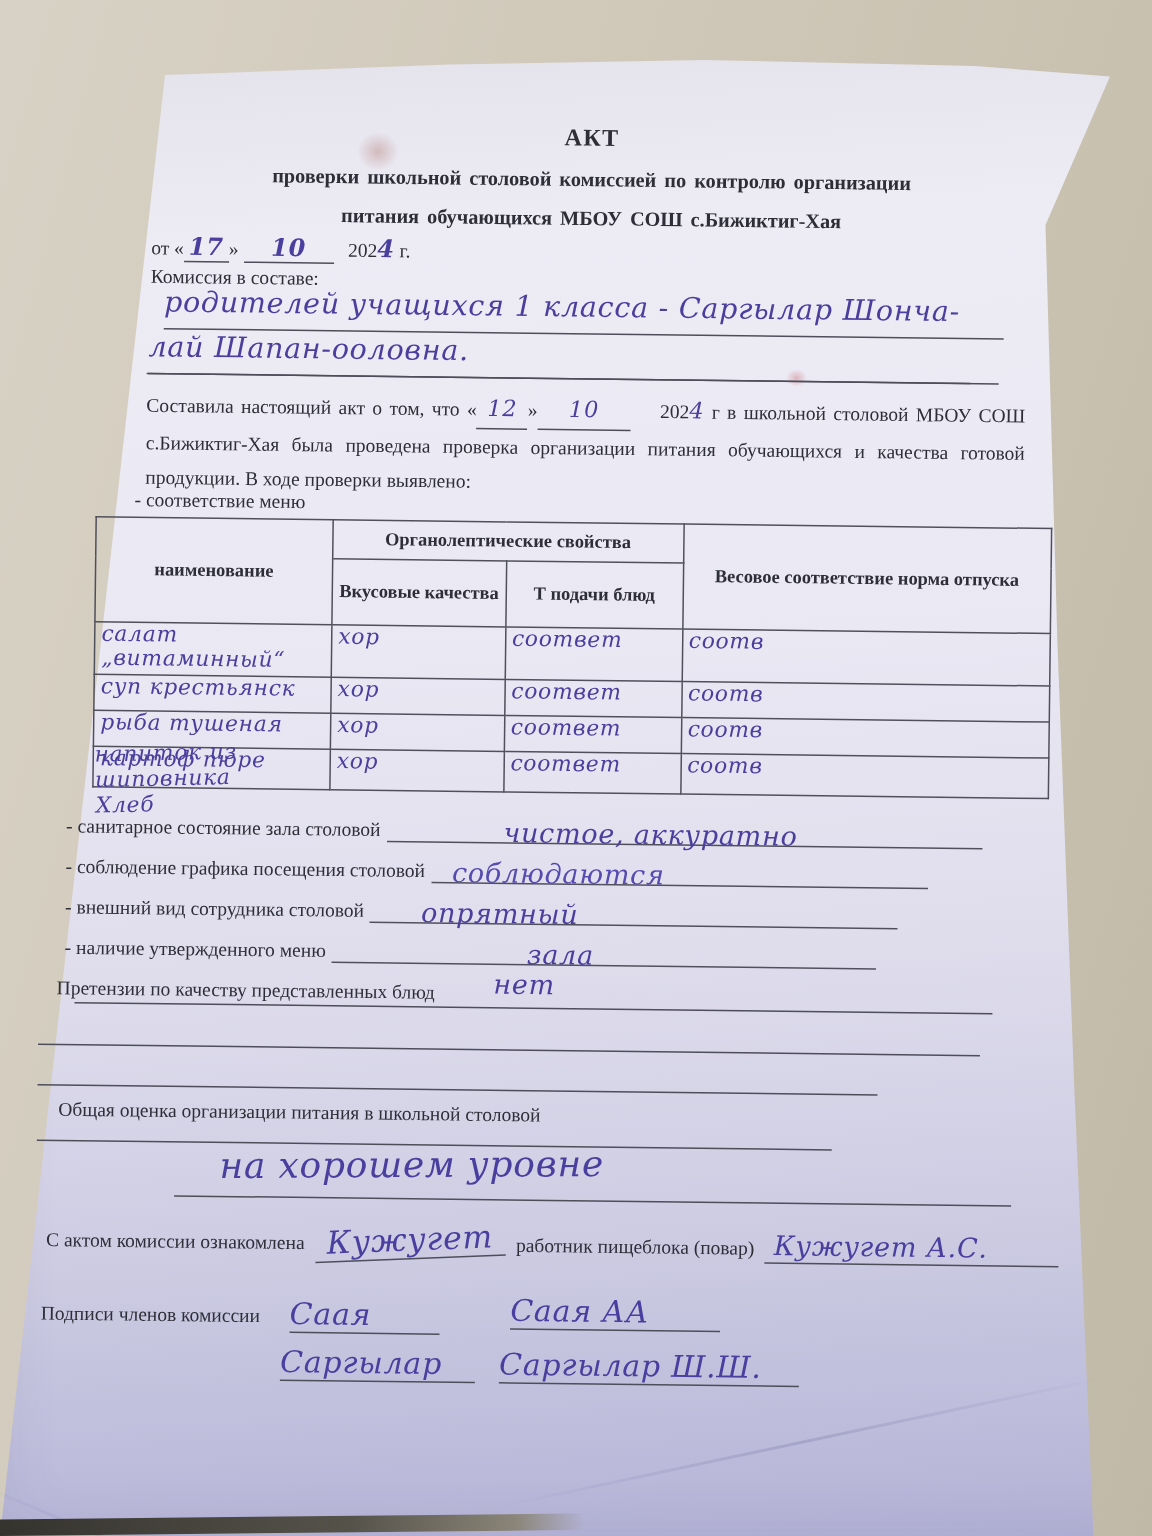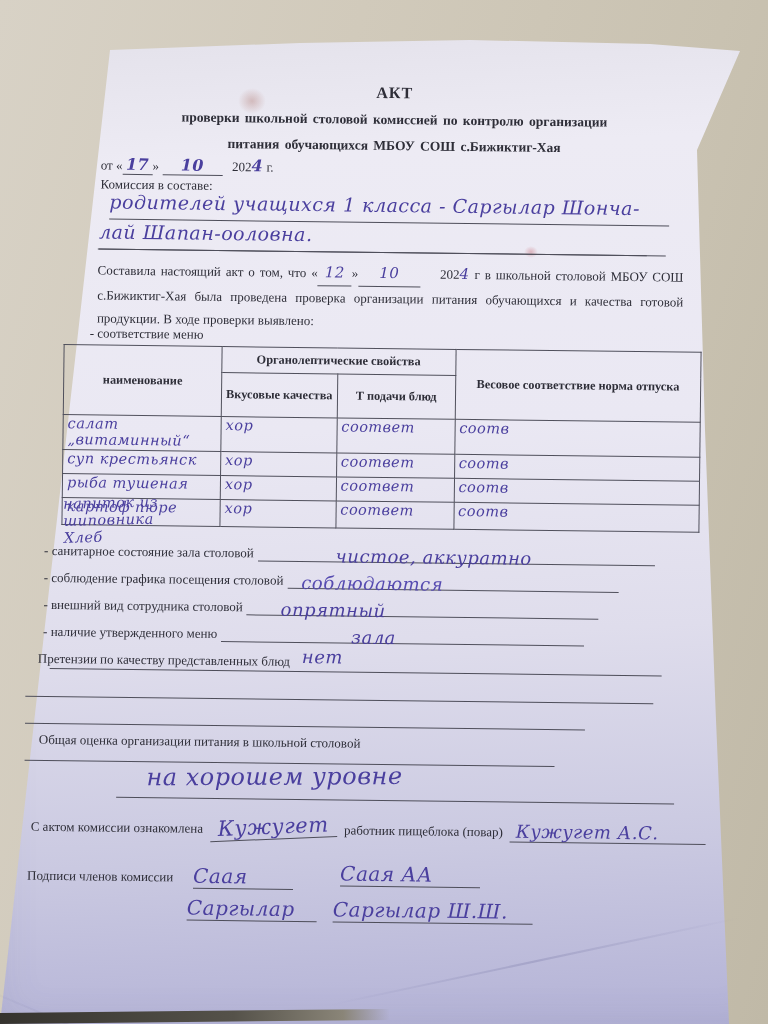--- a/index.html
+++ b/index.html
@@ -64,21 +64,21 @@
   .overflow-hw{top:498px;left:64px;font-size:14.5px;line-height:17px;z-index:4;transform:rotate(-2deg);}
   .check{position:absolute;display:flex;align-items:flex-end;left:45px;font-size:13px;}
   .check .lbl{white-space:nowrap;}
   .check .fill{flex:1;border-bottom:1.3px solid #50505c;height:19px;position:relative;margin-left:4px;}
   .check .fill .hw{position:absolute;bottom:-5px;font-size:18px;white-space:nowrap;}
   .ck1{top:543px;right:112px;}
   .ck2{top:570px;right:148px;}
   .ck3{top:597px;right:168px;}
   .ck4{top:624px;right:182px;}
   .ck5{top:650px;left:40px;}
-  .ck5 .hw{font-size:18px;margin-left:12px;position:relative;top:-3px;}
+  .ck5 .hw{font-size:18px;margin-left:39px;position:relative;top:-3px;}
   .bl1{top:672px;left:52px;width:612px;height:0;border-bottom:1.3px solid #4e4e5a;}
   .bl2{top:700px;left:28px;width:628px;height:0;border-bottom:1.3px solid #4e4e5a;}
   .bl3{top:727px;left:28px;width:560px;height:0;border-bottom:1.3px solid #4e4e5a;}
   .overall-lbl{top:736px;left:42px;font-size:13px;}
   .bl4{top:764px;left:28px;width:530px;height:0;border-bottom:1.3px solid #4e4e5a;}
   .overall-hw{top:764px;left:150px;font-size:24px;transform:rotate(-1deg);}
   .bl5{top:800px;left:120px;width:558px;height:0;border-bottom:1.3px solid #4e4e5a;}
   .ack{top:816px;left:35px;right:58px;display:flex;align-items:flex-end;gap:7px;font-size:13px;}
   .ack .sig{font-size:21px;border-bottom:1.3px solid #4e4e5a;padding:0 8px;transform:rotate(-3deg);white-space:nowrap;}
   .ack .lbl{white-space:nowrap;padding-bottom:2px;}

